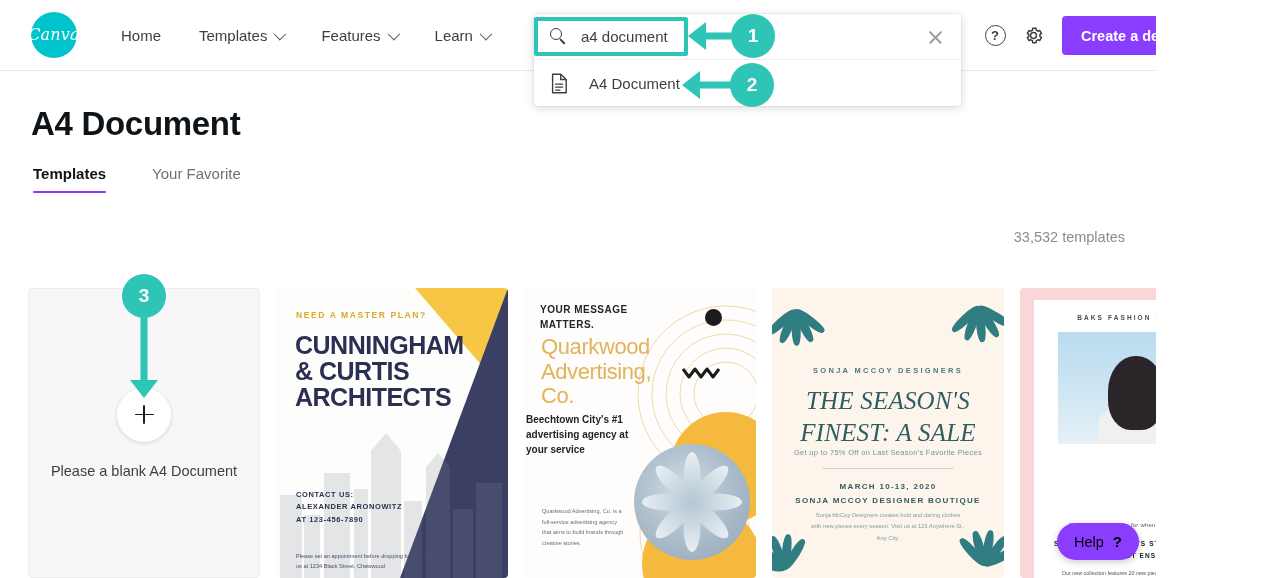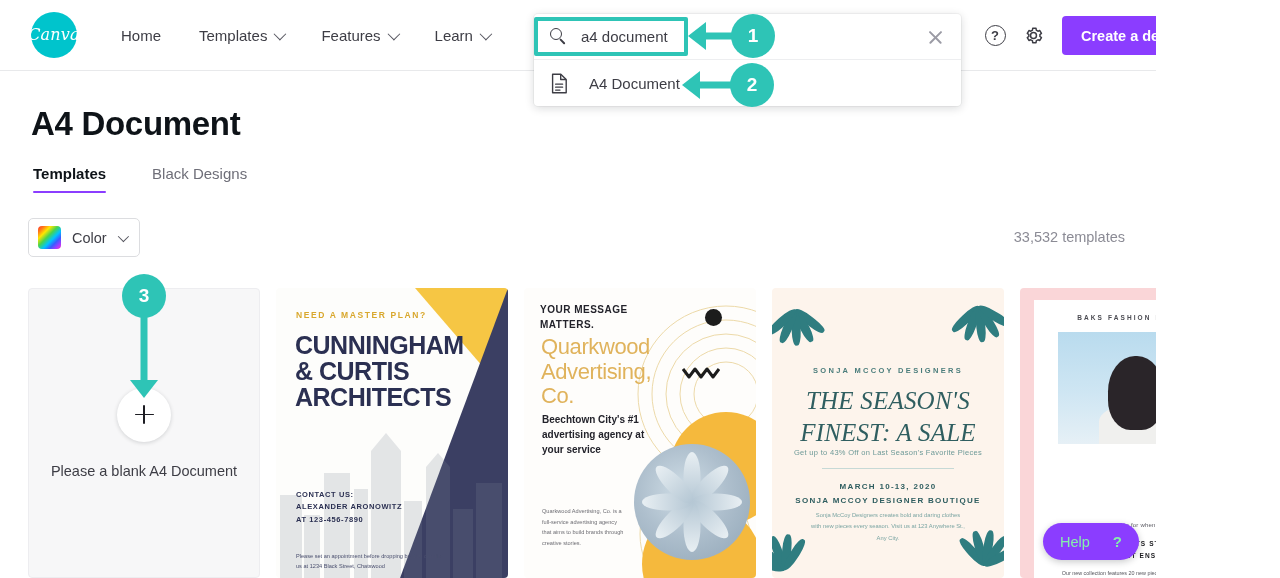--- a/index.html
+++ b/index.html
@@ -266,21 +266,21 @@
     position: absolute; left: 16px; top: 15px;
     font-size: 10px; font-weight: bold; letter-spacing: .5px;
     line-height: 1.45; color: #23232b;
   }
   .t3 .big {
     position: absolute; left: 17px; top: 47px; width: 135px;
     font-size: 22px; line-height: 1.12; color: #e0b35c;
     letter-spacing: -.4px;
   }
   .t3 .sub {
-    position: absolute; left: 18px; top: 124px; width: 105px;
+    position: absolute; left: 2px; top: 124px; width: 105px;
     font-size: 10px; font-weight: bold; line-height: 1.5; color: #23232b;
   }
   .t3 .tag {
     position: absolute; left: 18px; top: 175px; width: 102px;
     font-size: 8px; font-weight: bold; letter-spacing: .7px;
     line-height: 1.55; color: #efd9a8;
   }
   .t3 .fine {
     position: absolute; left: 18px; top: 218px; width: 85px;
     font-size: 5.6px; line-height: 1.9; color: #6d6d73;
@@ -402,23 +402,23 @@
   }
   .pill.heart { width: 44px; height: 37px; border-radius: 6px; }
   .pill.menu { width: 44px; height: 37px; border-radius: 0 4px 0 6px; }
   .dots { display: flex; gap: 3.5px; }
   .dots i { width: 4px; height: 4px; border-radius: 50%; background: #3d3d45; }
 
   
   .help-fab {
     position: absolute; right: 17px; bottom: 18px;
     height: 37px; padding: 0 17px;
-    background: #8b3dff; color: #86efac;
+    background: #8b3dff; color: #000000;
     border: 0; border-radius: 19px;
-    display: flex; align-items: center; gap: 23px;
+    display: flex; align-items: center; gap: 9px;
     font-family: "Liberation Sans", sans-serif;
     font-size: 14.5px; cursor: pointer; z-index: 60;
     box-shadow: 0 2px 7px rgba(14,19,24,.22);
   }
   .help-fab .q { font-weight: bold; font-size: 15px; }
 
   
   .anno-layer {
     position: absolute; inset: 0; z-index: 70; pointer-events: none;
   }
@@ -527,29 +527,24 @@
     </div>
   </div>
 
   <div class="title">A4 Document</div>
 
   <div class="tabs">
     <div class="tab active">
       <span>Templates</span>
     </div>
     <div class="tab">
-      <span>Black Designs</span>
+      <span>Your Favorite</span>
     </div>
   </div>
 
-  <div class="filter-btn">
-    <span class="color-swatch"></span>
-    <span class="filter-label">Color</span>
-    <span class="filter-chev"></span>
-  </div>
 
   <div class="tpl-count">33,532 templates</div>
 
   <div class="grid">
 
     <div class="card blank">
       <div class="plus-circle"></div>
       <div class="blank-label">Please a blank A4 Document</div>
     </div>
 
@@ -645,21 +640,21 @@
       <div class="palm" style="right:-20px;bottom:-24px;transform:rotate(196deg)">
         <i style="transform:rotate(-58deg)"></i>
           <i style="transform:rotate(-32deg)"></i>
         <i style="transform:rotate(-6deg)"></i>
           <i style="transform:rotate(20deg)"></i>
         <i style="transform:rotate(46deg)"></i>
       </div>
       <div class="kicker">SONJA MCCOY DESIGNERS</div>
       <div class="big" style="white-space:pre-line">THE SEASON'S
 FINEST: A SALE</div>
-      <div class="sub">Get up to 43% Off on Last Season's Favorite Pieces</div>
+      <div class="sub">Get up to 75% Off on Last Season's Favorite Pieces</div>
       <div class="rule"></div>
       <div class="date" style="white-space:pre-line">MARCH 10-13, 2020
 SONJA MCCOY DESIGNER BOUTIQUE</div>
       <div class="fine">Sonja McCoy Designers creates bold and daring clothes with new pieces every season. Visit us at 123 Anywhere St., Any City.</div>
     </div>
 
     <div class="card t5">
       <div class="t5-inner">
         <div class="kicker">BAKS FASHION PRESEN</div>
         <div class="photo">

